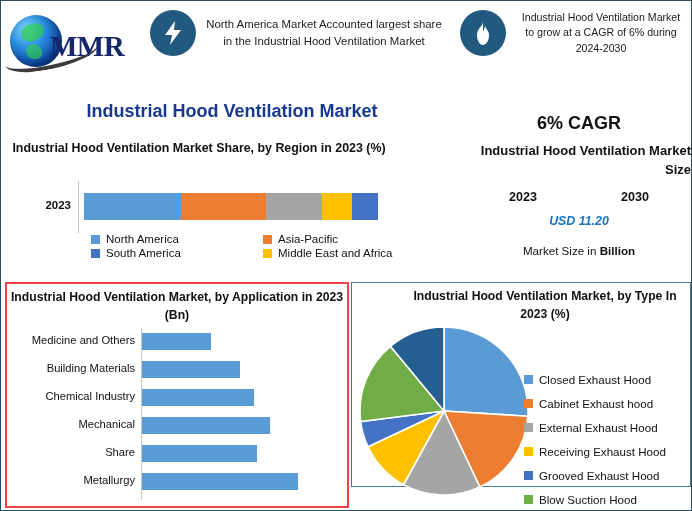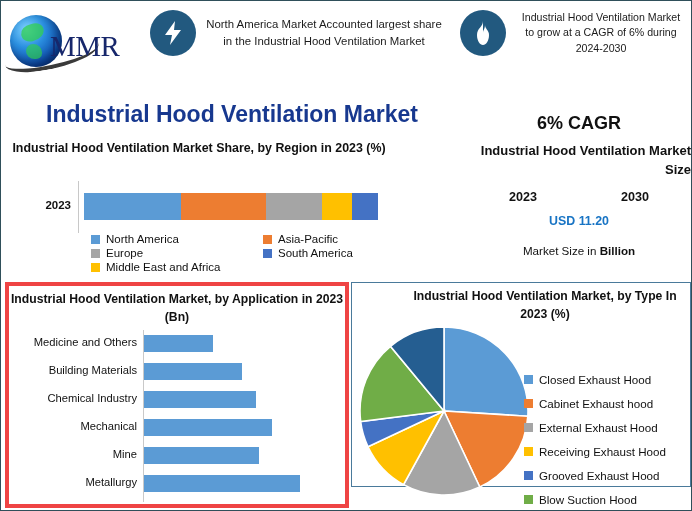--- a/index.html
+++ b/index.html
@@ -44,42 +44,42 @@
   }
   .swoosh{
     position:absolute; left:2px; top:34px; width:96px; height:30px;
     border-bottom:4px solid #3a3a3a;
     border-radius:0 0 70% 40%;
     transform:rotate(-9deg);
     pointer-events:none;
   }
   .logo-text{
     font-family:"Liberation Serif", serif;
-    font-weight:normal; font-size:29px; color:#17276b;
+    font-weight:bold; font-size:29px; color:#17276b;
     letter-spacing:-.5px; margin-left:-12px; margin-top:10px;
     position:relative; z-index:3;
   }
   .hdr-block{ display:flex; align-items:center; gap:10px; }
   .hdr-icon{
     width:46px; height:46px; border-radius:50%;
     background:#22597f; flex:none; position:relative;
   }
   .hdr-icon svg{ position:absolute; left:50%; top:50%; transform:translate(-50%,-50%); }
   .hdr-text{
     font-size:11.4px; line-height:1.45; color:#1b1b1b; text-align:center;
   }
   #hdr-b1{ position:absolute; left:148px; top:8px; width:300px; }
   #hdr-b1 .hdr-text{ width:236px; }
   #hdr-b2{ position:absolute; left:458px; top:8px; width:232px; }
   #hdr-b2 .hdr-text{ width:170px; font-size:10.6px; }
 
   
   #main-title{
     position:absolute; left:0; top:100px; width:462px;
-    text-align:center; font-size:23px; font-weight:bold; color:#17388f;
+    text-align:center; font-size:18px; font-weight:bold; color:#17388f;
   }
 
   
   #share-panel{ position:absolute; left:6px; top:138px; width:456px; height:140px; }
   .sub-title{
     font-size:12.4px; font-weight:bold; text-align:center; color:#111;
     line-height:1.5;
   }
   #share-title{ width:380px; margin-left:2px; }
   #share-chart{ position:absolute; left:0; top:50px; width:456px; height:36px; }
@@ -105,28 +105,28 @@
   
   #size-panel{ position:absolute; left:466px; top:92px; width:224px; height:188px; }
   #cagr{ text-align:center; font-size:18px; font-weight:bold; color:#111;margin-top:20px; }
   #size-title{
     text-align:right; font-size:13px; font-weight:bold; color:#111;
     line-height:1.45; margin-top:8px;
   }
   #years{ display:flex; margin-top:10px; }
   #years > div{ flex:1; text-align:center; font-size:12.6px; font-weight:bold; color:#111; }
   #vals{ display:flex; margin-top:10px; }
-  #vals > div{ flex:1; text-align:center; font-size:12.4px; font-weight:bold; color:#1874c4; }
+  #vals > div{ flex:1; text-align:center; font-size:12.4px; font-weight:bold; color:#1874c4;font-style:italic; }
   #size-foot{ text-align:center; font-size:11.6px; color:#111; margin-top:16px; }
   #size-foot b{ font-weight:bold; }
 
   
   #app-panel{
     position:absolute; left:4px; top:281px; width:344px; height:226px;
-    border:4px solid #ef4444;
+    border:2px solid #ef4444;
   }
   #app-title{ margin-top:4px; font-size:12.2px; }
   #app-plot{ position:absolute; left:0; top:44px; width:344px; height:176px; }
   #app-axis{ position:absolute; left:134px; top:0; width:1px; height:172px; background:#c9c9c9; }
   .brow{ position:absolute; left:0; width:344px; height:28px; }
   .blabel{
     position:absolute; left:0; width:128px; text-align:right;
     font-size:11.2px; color:#111; top:6px;
   }
   .bbar{ position:absolute; left:135px; top:5px; height:17px; background:#5b9bd5; }
@@ -197,24 +197,20 @@
     <div id="share-legend">
         <div class="lg">
           <span class="sw" style="background: rgb(91, 155, 213);"></span>
           <span>North America</span>
         </div>
         <div class="lg">
           <span class="sw" style="background: rgb(237, 125, 49);"></span>
           <span>Asia-Pacific</span>
         </div>
         <div class="lg">
-          <span class="sw" style="background: rgb(165, 165, 165);"></span>
-          <span>Europe</span>
-        </div>
-        <div class="lg">
           <span class="sw" style="background: rgb(68, 114, 196);"></span>
           <span>South America</span>
         </div>
         <div class="lg">
           <span class="sw" style="background: rgb(255, 192, 0);"></span>
           <span>Middle East and Africa</span>
         </div>
       </div>
   </div>
 
@@ -245,21 +241,21 @@
         </div>
         <div class="brow" style="top: 56px;">
           <div class="blabel">Chemical Industry</div>
           <div class="bbar" style="width: 112px; background: rgb(91, 155, 213);"></div>
         </div>
         <div class="brow" style="top: 84px;">
           <div class="blabel">Mechanical</div>
           <div class="bbar" style="width: 128px; background: rgb(91, 155, 213);"></div>
         </div>
         <div class="brow" style="top: 112px;">
-          <div class="blabel">Mine</div>
+          <div class="blabel">Share</div>
           <div class="bbar" style="width: 115px; background: rgb(91, 155, 213);"></div>
         </div>
         <div class="brow" style="top: 140px;">
           <div class="blabel">Metallurgy</div>
           <div class="bbar" style="width: 156px; background: rgb(91, 155, 213);"></div>
         </div>
       </div>
   </div>
 
   <div id="type-panel">

